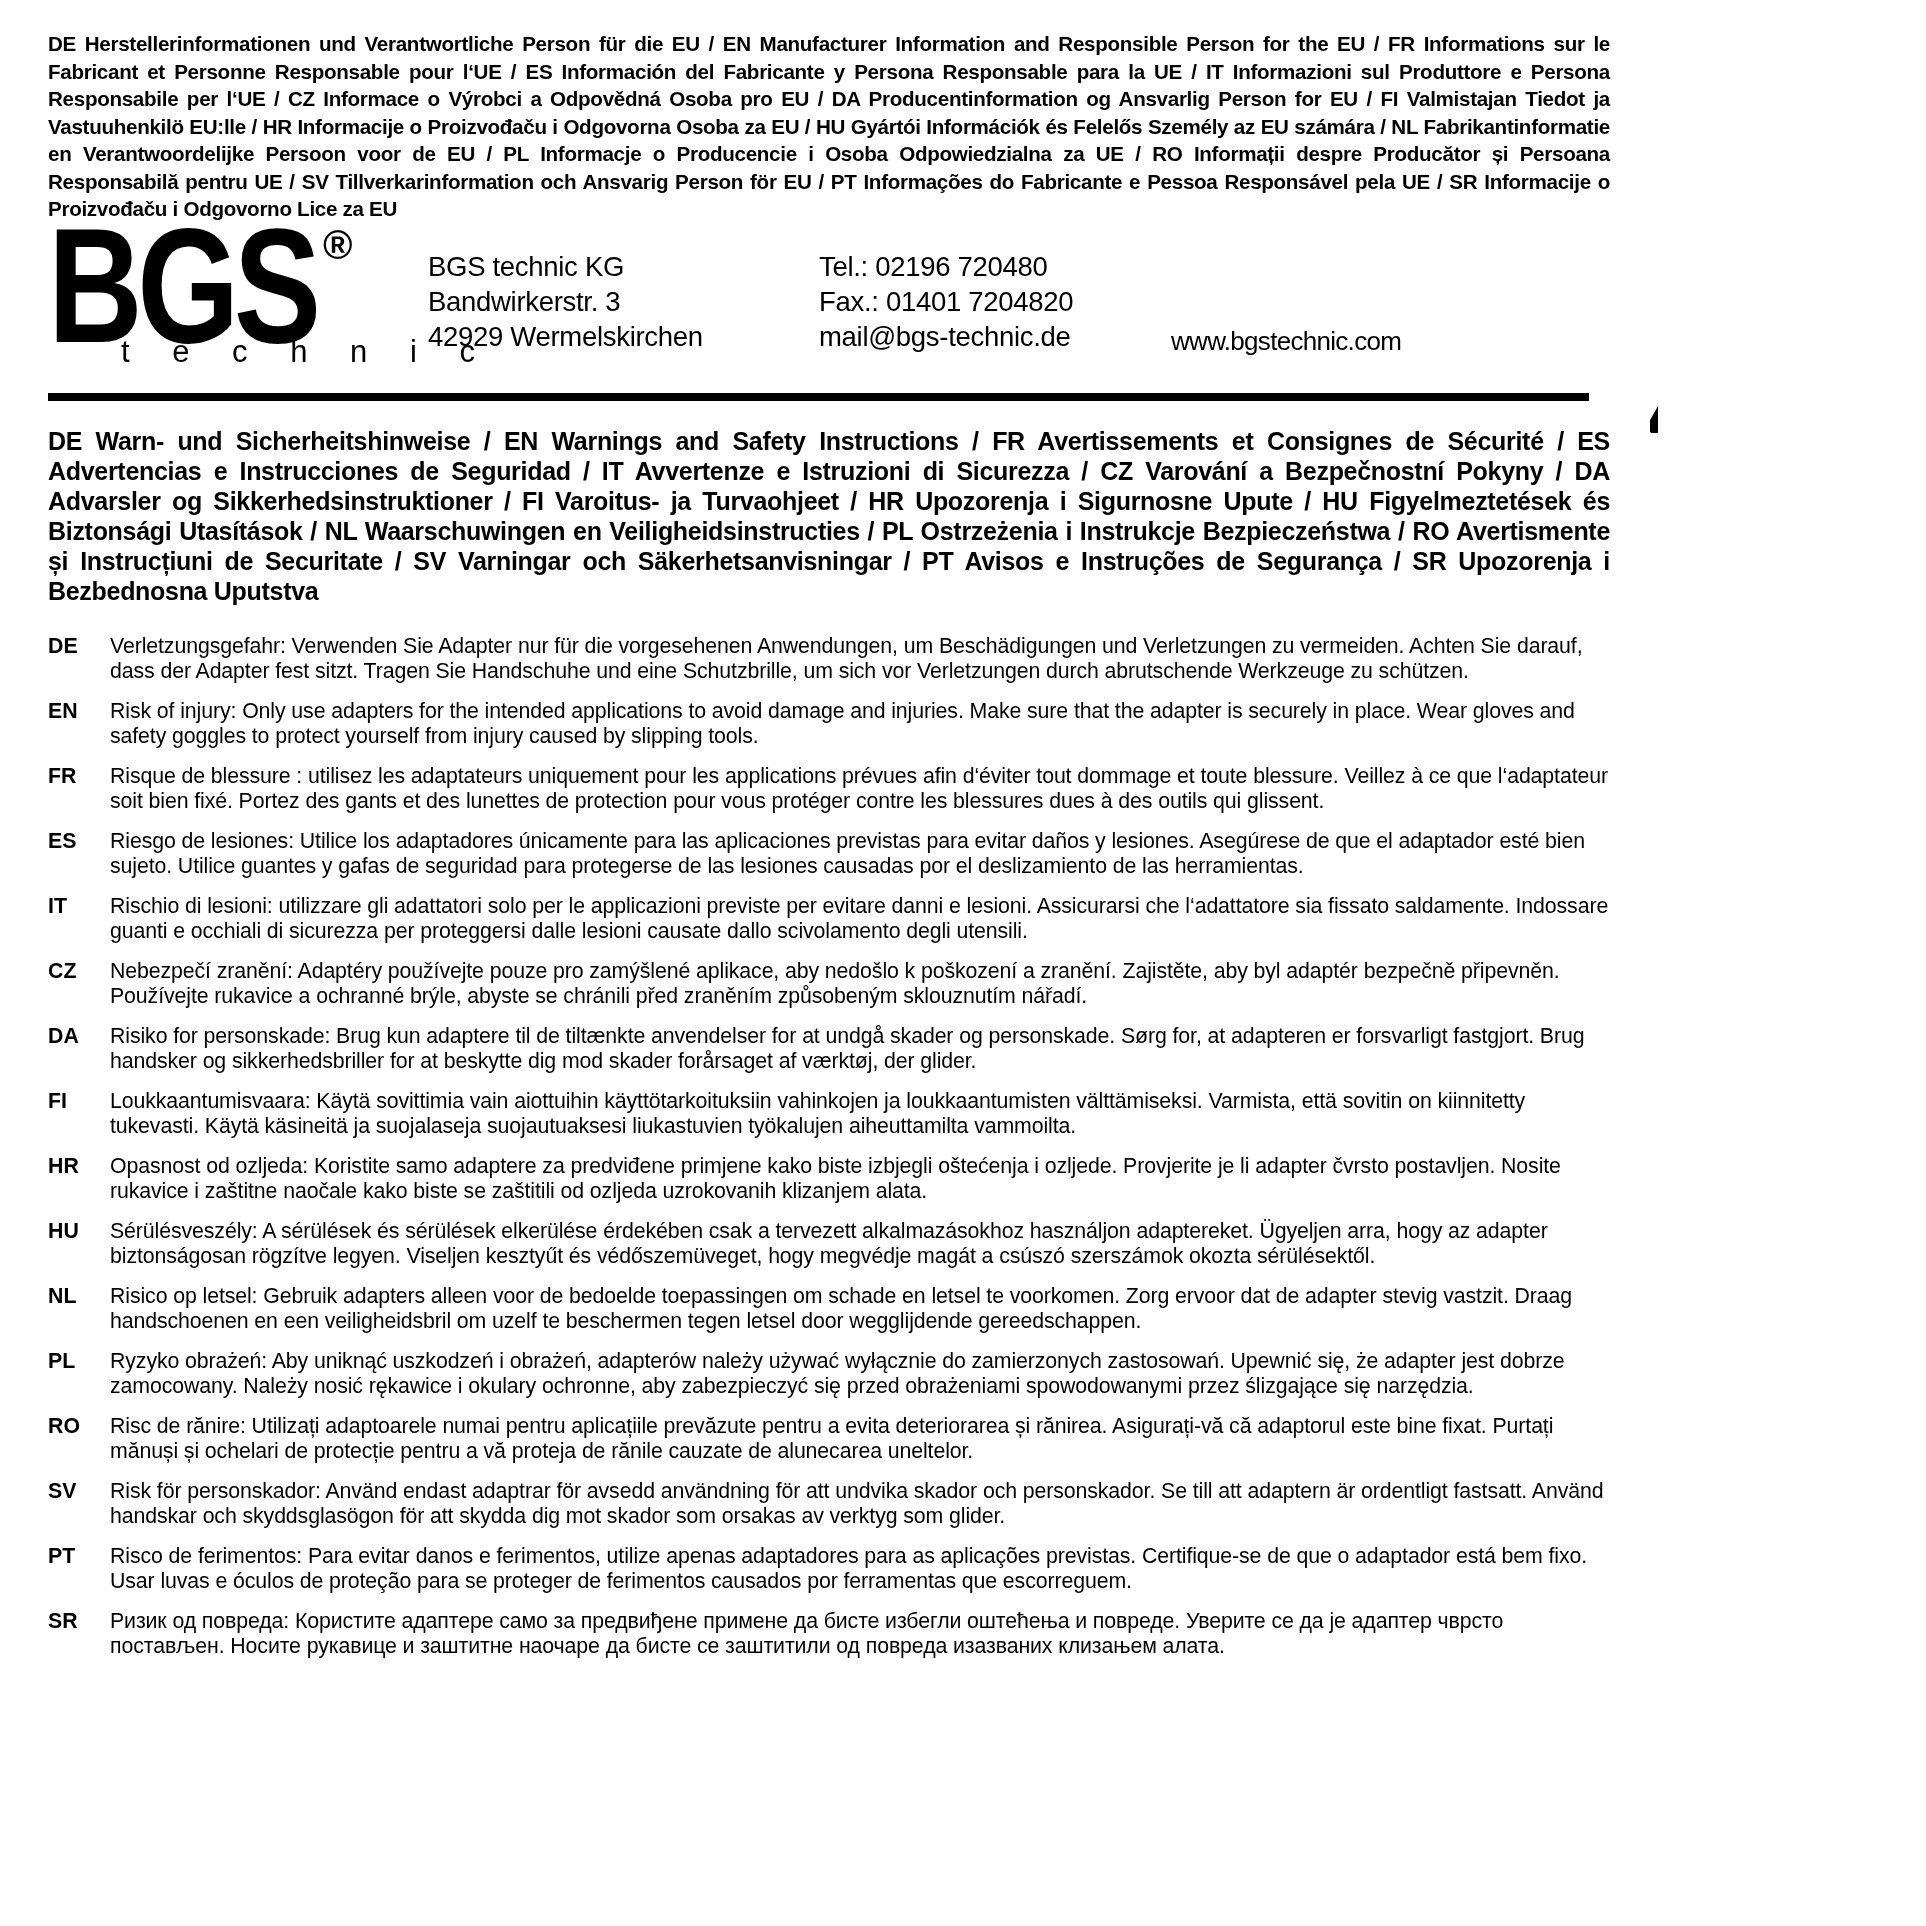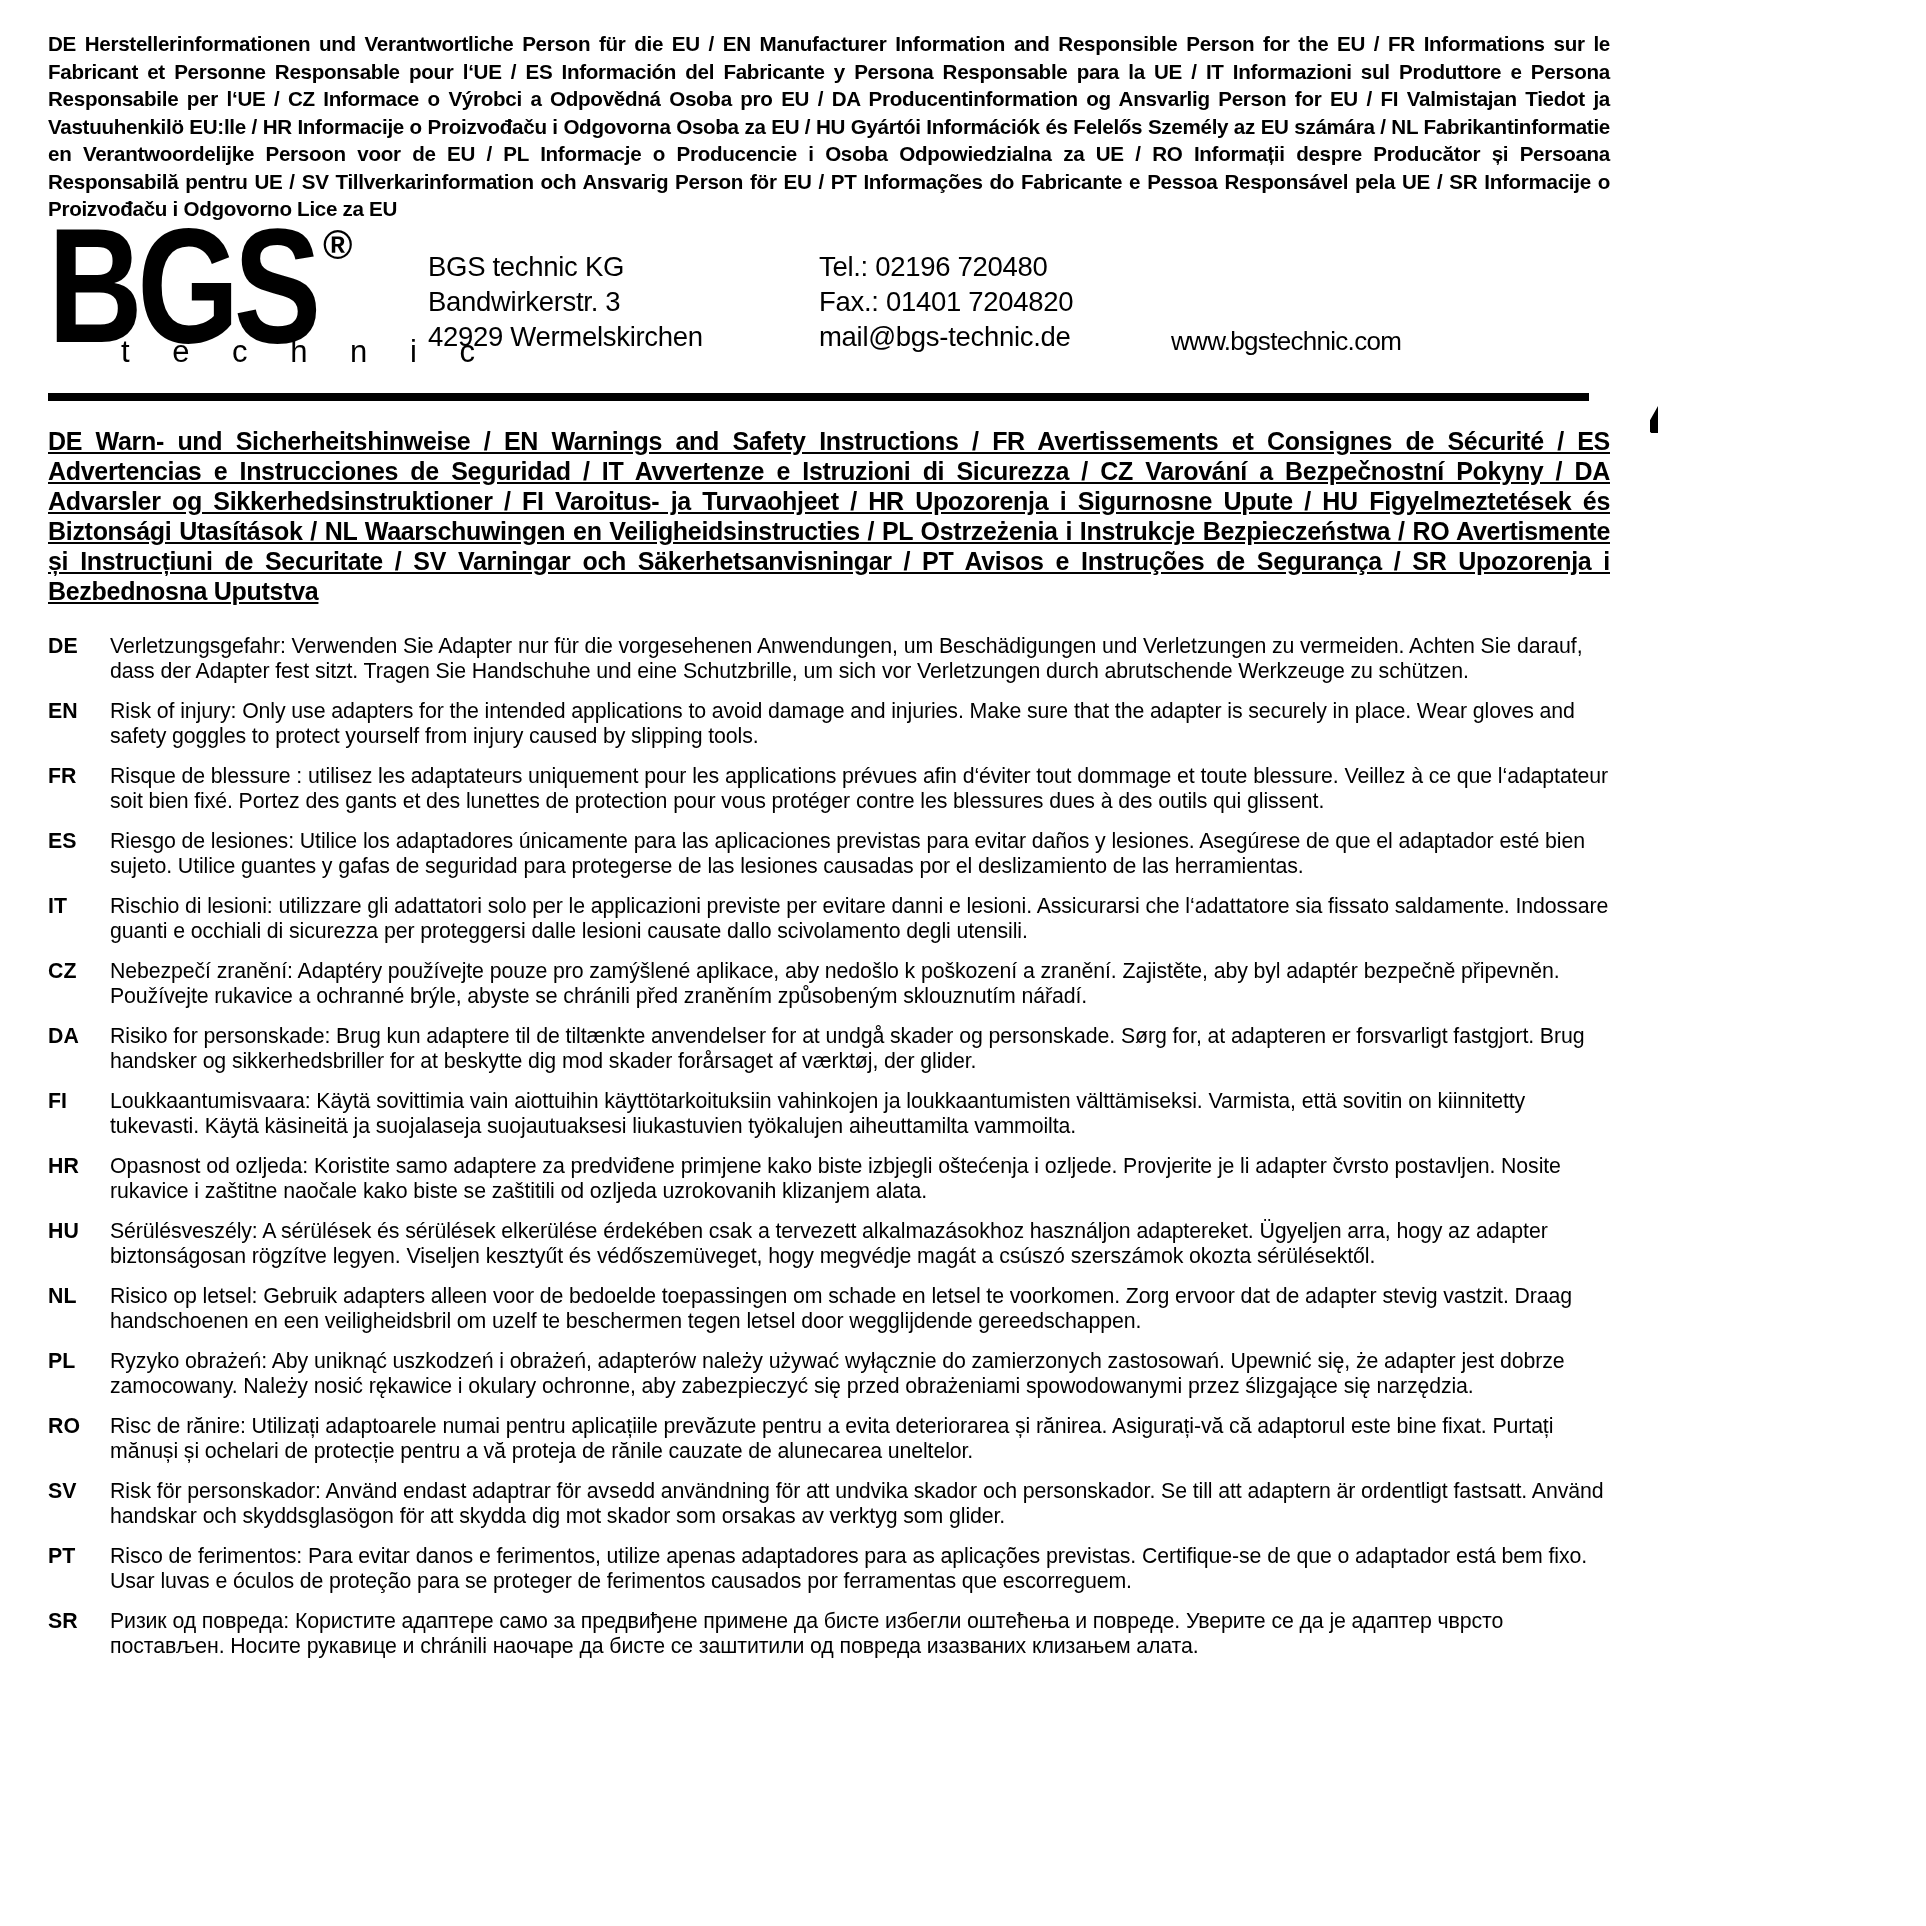--- a/index.html
+++ b/index.html
@@ -53,21 +53,20 @@
     position:absolute;left:48px;top:393px;
     width:1541px;height:8.3px;background:#000;
   }
   
   .header-safety{
     position:absolute;left:48px;right:48px;top:426px;
     margin:0;
     font-size:25px;line-height:30px;font-weight:bold;
     letter-spacing:-0.3px;
     text-align:justify;
-    text-decoration:underline;
   }
   
   .notes{position:absolute;left:48px;right:39px;top:614px;margin-top:20px;}
   .note{display:flex;margin-bottom:15px;}
   .note .code{
     flex:0 0 62px;
     font-size:21.3px;line-height:25px;font-weight:bold;
   }
   .note .ntext{
     flex:1;margin:0;
@@ -167,18 +166,18 @@
     <div class="note">
       <span class="code">SV</span>
       <p class="ntext">Risk för personskador: Använd endast adaptrar för avsedd användning för att undvika skador och personskador. Se till att adaptern är ordentligt fastsatt. Använd handskar och skyddsglasögon för att skydda dig mot skador som orsakas av verktyg som glider.</p>
     </div>
     <div class="note">
       <span class="code">PT</span>
       <p class="ntext">Risco de ferimentos: Para evitar danos e ferimentos, utilize apenas adaptadores para as aplicações previstas. Certifique-se de que o adaptador está bem fixo. Usar luvas e óculos de proteção para se proteger de ferimentos causados por ferramentas que escorreguem.</p>
     </div>
     <div class="note">
       <span class="code">SR</span>
-      <p class="ntext">Ризик од повреда: Користите адаптере само за предвиђене примене да бисте избегли оштећења и повреде. Уверите се да је адаптер чврсто постављен. Носите рукавице и chránili наочаре да бисте се заштитили од повреда изазваних клизањем алата.</p>
+      <p class="ntext">Ризик од повреда: Користите адаптере само за предвиђене примене да бисте избегли оштећења и повреде. Уверите се да је адаптер чврсто постављен. Носите рукавице и заштитне наочаре да бисте се заштитили од повреда изазваних клизањем алата.</p>
     </div>
   </div>
 
 </div>
 
 
 </body></html>

